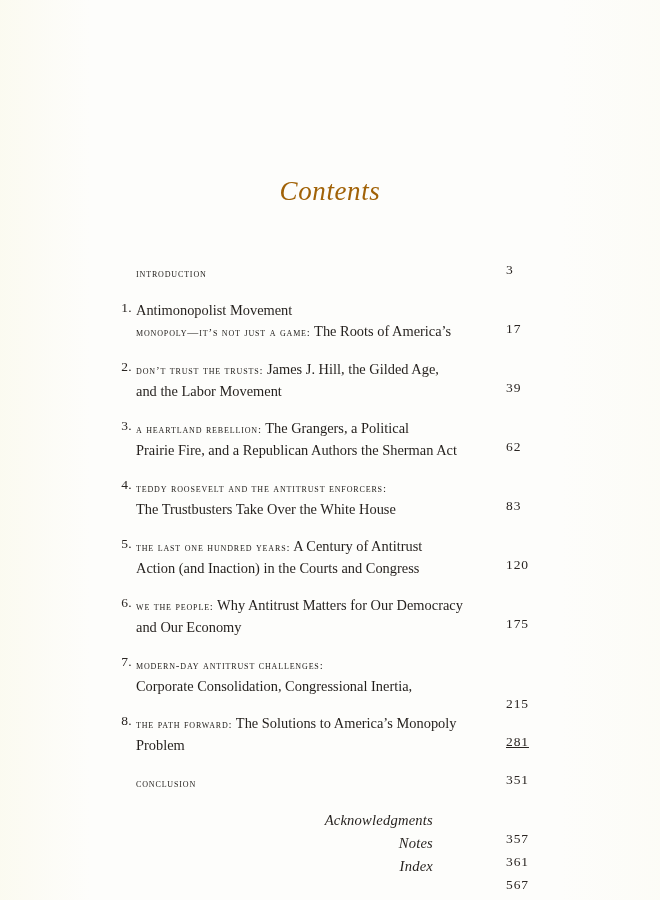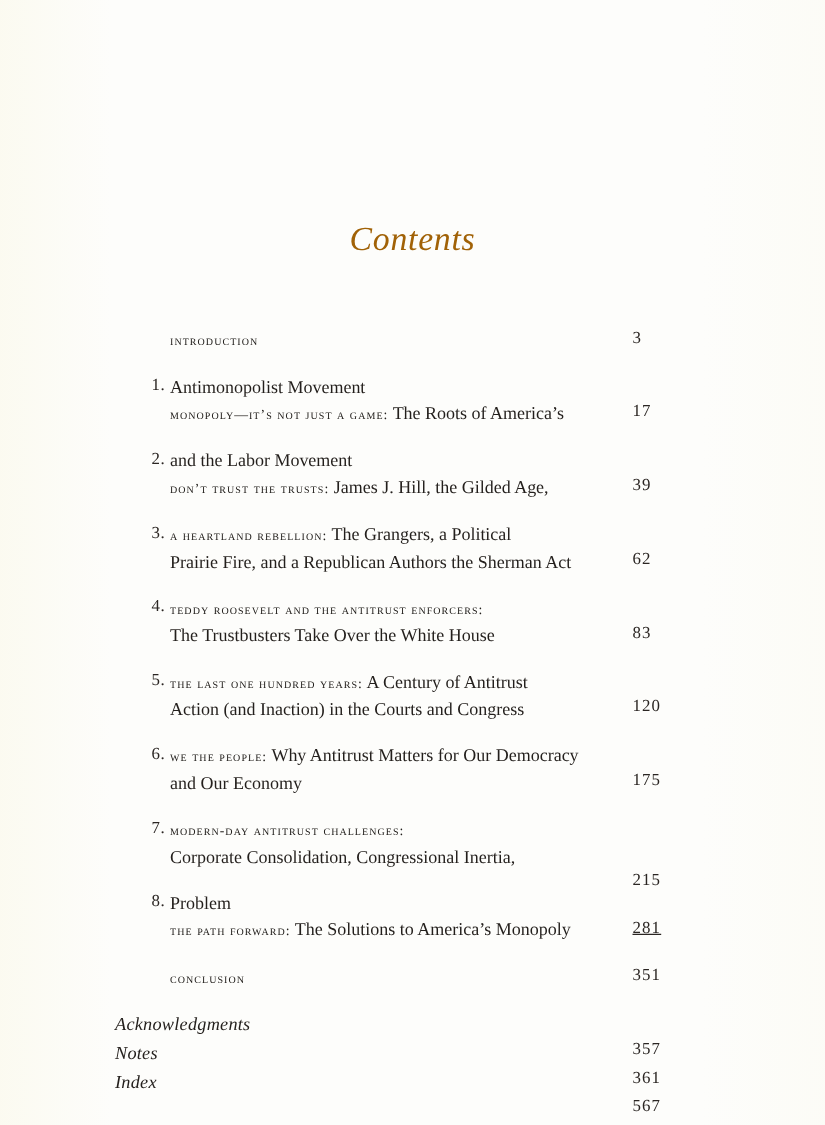--- a/index.html
+++ b/index.html
@@ -99,21 +99,21 @@
     width: 60px;
     text-align: left;
     font-size: 13.5px;
     letter-spacing: 0.9px;
     color: #2a2522;
   }
 
   
   .plain .body { margin-left: 136px; }
 
-  .backmatter .body { margin-left: 92px; }
+  .backmatter .body { margin-left: 71px; text-align: right; }
   .backmatter .line {
     font-style: italic;
     font-size: 14.6px;
     letter-spacing: 0.2px;
   }
 
   .gap-conclusion { margin-top: 13px; }
   .gap-back       { margin-top: 16px; }
   .backmatter     { margin-bottom: 2px; }
 </style>
@@ -137,22 +137,22 @@
         <span class="num">1.</span>
         <div class="body">
           <span class="line">Antimonopolist Movement</span>
           <span class="line"><span class="sc">MONOPOLY—IT’S NOT JUST A GAME:</span><span> The Roots of America’s</span></span>
         </div>
         <span class="pageno" style="top: 21px;">17</span>
       </div>
       <div class="toc-entry">
         <span class="num">2.</span>
         <div class="body">
+          <span class="line"><span class="sc">DON’T TRUST THE TRUSTS:</span><span> James J. Hill, the Gilded Age,</span></span>
           <span class="line">and the Labor Movement</span>
-          <span class="line"><span class="sc">DON’T TRUST THE TRUSTS:</span><span> James J. Hill, the Gilded Age,</span></span>
         </div>
         <span class="pageno" style="top: 21px;">39</span>
       </div>
       <div class="toc-entry">
         <span class="num">3.</span>
         <div class="body">
           <span class="line"><span class="sc">A HEARTLAND REBELLION:</span><span> The Grangers, a Political</span></span>
           <span class="line">Prairie Fire, and a Republican Authors the Sherman Act</span>
         </div>
         <span class="pageno" style="top: 21px;">62</span>
@@ -185,22 +185,22 @@
         <span class="num">7.</span>
         <div class="body">
           <span class="line"><span class="sc">MODERN-DAY ANTITRUST CHALLENGES:</span></span>
           <span class="line">Corporate Consolidation, Congressional Inertia,</span>
         </div>
         <span class="pageno" style="top: 42px;">215</span>
       </div>
       <div class="toc-entry">
         <span class="num">8.</span>
         <div class="body">
+          <span class="line"><span class="sc">THE PATH FORWARD:</span><span> The Solutions to America’s Monopoly</span></span>
           <span class="line">Problem</span>
-          <span class="line"><span class="sc">THE PATH FORWARD:</span><span> The Solutions to America’s Monopoly</span></span>
         </div>
         <span class="pageno" style="top: 21px; text-decoration: underline;">281</span>
       </div>
       <div class="toc-entry plain gap-conclusion">
         <div class="body">
           <span class="line"><span class="sc">CONCLUSION</span></span>
         </div>
         <span class="pageno" style="top: 0px;">351</span>
       </div>
       <div class="toc-entry backmatter gap-back">

